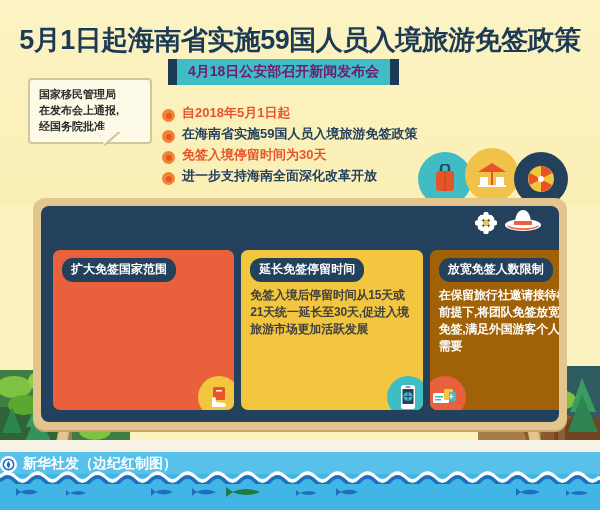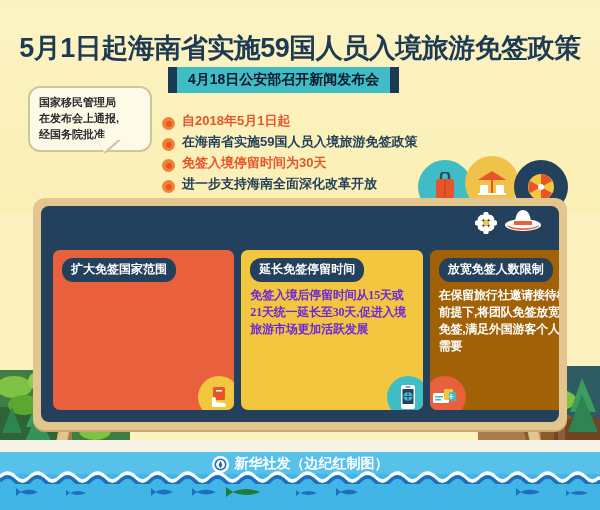--- a/index.html
+++ b/index.html
@@ -10,52 +10,52 @@
   }
   #poster {
     position: relative;
     width: 600px; height: 510px;
     background: #fbf2c0;
     overflow: hidden;
   }
 
   
   .top-area {
-    position: absolute; left: 0; top: 8px; width: 600px; height: 205px;
+    position: absolute; left: 0; top: 0; width: 600px; height: 205px;
     background: linear-gradient(180deg,#fcf3c4 0%, #faefb4 100%);
     padding-left: 31px;
   }
 
   .main-title {
     position: absolute; left: 0; top: 22px; width: 600px;
     text-align: center;
     font-size: 27px; font-weight: bold; letter-spacing: -0.5px;
     color: #1d3a55;
     white-space: nowrap;
   }
 
   .subtitle-wrap {
     position: absolute; left: 168px; top: 59px;
     height: 26px; display: flex; align-items: stretch;
   }
   .sub-bar { width: 9px; background: #1d3a55; }
   .subtitle {
-    background: #3fbcc4; color: #0f172a;
+    background: #3fbcc4; color: #701a75;
     font-size: 14px; font-weight: bold;
     padding: 0 11px; display: flex; align-items: center;
     white-space: nowrap;
   }
 
   
   .bubble {
     position: absolute; left: 28px; top: 78px;
     width: 124px; padding: 7px 8px 7px 9px;
     background: #fdfbe8;
     border: 2px solid #cfc79a;
-    border-radius: 12px;
+    border-radius: 4px;
     font-size: 11px; line-height: 1.45; color: #2b2b2b;
     font-weight: bold;
   }
   .bubble-tail {
     position: absolute; left: 96px; top: 130px;
     width: 0; height: 0;
     border-left: 8px solid transparent;
     border-right: 16px solid transparent;
     border-top: 14px solid #fdfbe8;
     filter: drop-shadow(1px 2px 0 #cfc79a);
@@ -146,21 +146,21 @@
     border-radius: 11px;
     padding: 3px 9px 4px 9px;
     margin-bottom: 5px;
     white-space: nowrap;
   }
   .card-body {
     font-size: 12px; line-height: 1.42; font-weight: bold;
     letter-spacing: -0.2px;
   }
   .card-orange .card-body, .card-teal .card-body { color: #ffffff; }
-  .card-yellow .card-body { color: #6d28d9; font-family: Liberation Serif, serif; }
+  .card-yellow .card-body { color: #404040; }
 
   
   .card-icon {
     position: absolute; width: 42px; height: 42px; border-radius: 50%;
     display: flex; align-items: center; justify-content: center;
   }
   .ci-1 { right: -6px; bottom: -8px; background: #f3c63f; }
   .ci-2 { right: -6px; bottom: -8px; background: #3fbcc4; }
   .ci-3 { left: -6px; bottom: -8px; background: #e8603c; }
 
@@ -196,21 +196,21 @@
     background: #41b6e6;
   }
   .sea-top {
     position: absolute; left: 0; top: 452px; width: 600px; height: 22px;
     background: #58c1ea;
   }
   .waves { position: absolute; left: 0; top: 468px; width: 600px; height: 16px; }
 
   .credit {
     position: absolute; left: 0; top: 455px; width: 600px;
-    display: flex; align-items: center; justify-content: center; gap: 6px;
+    display: flex; align-items: center; gap: 6px;
     color: #ffffff; font-size: 14px; font-weight: bold;
     z-index: 6;
   }
   .xh-logo {
     width: 17px; height: 17px; border-radius: 50%;
     background: #ffffff;
     display: flex; align-items: center; justify-content: center;
   }
 </style>
 </head>

